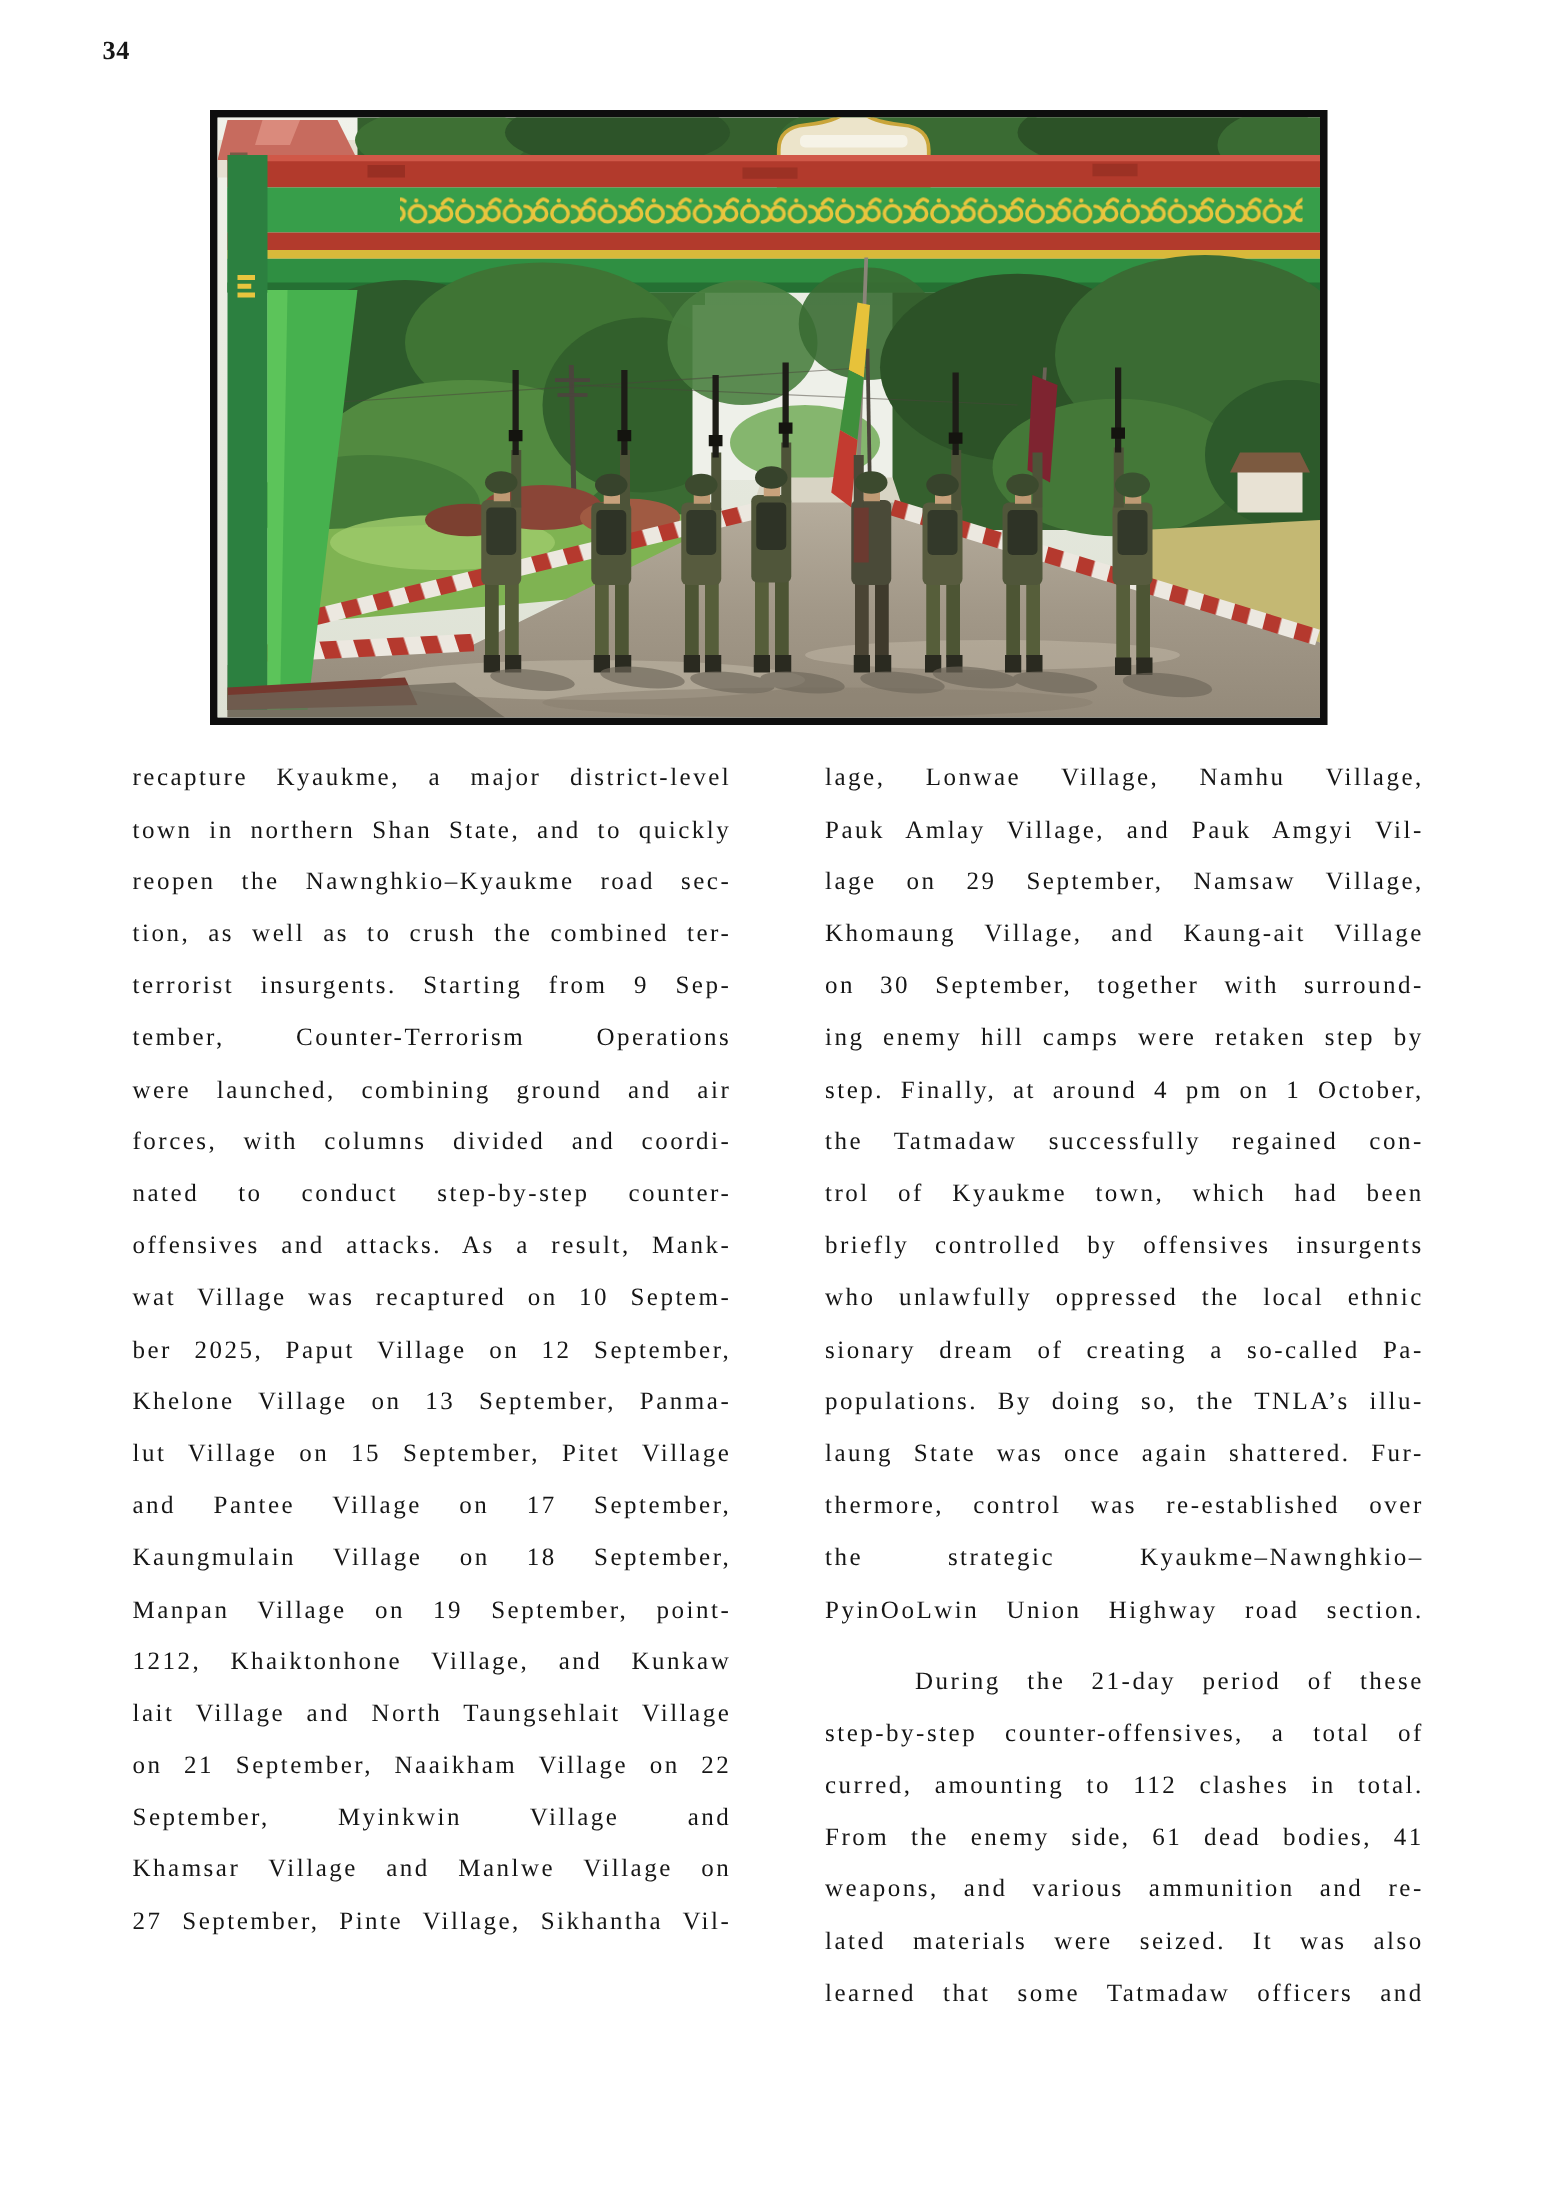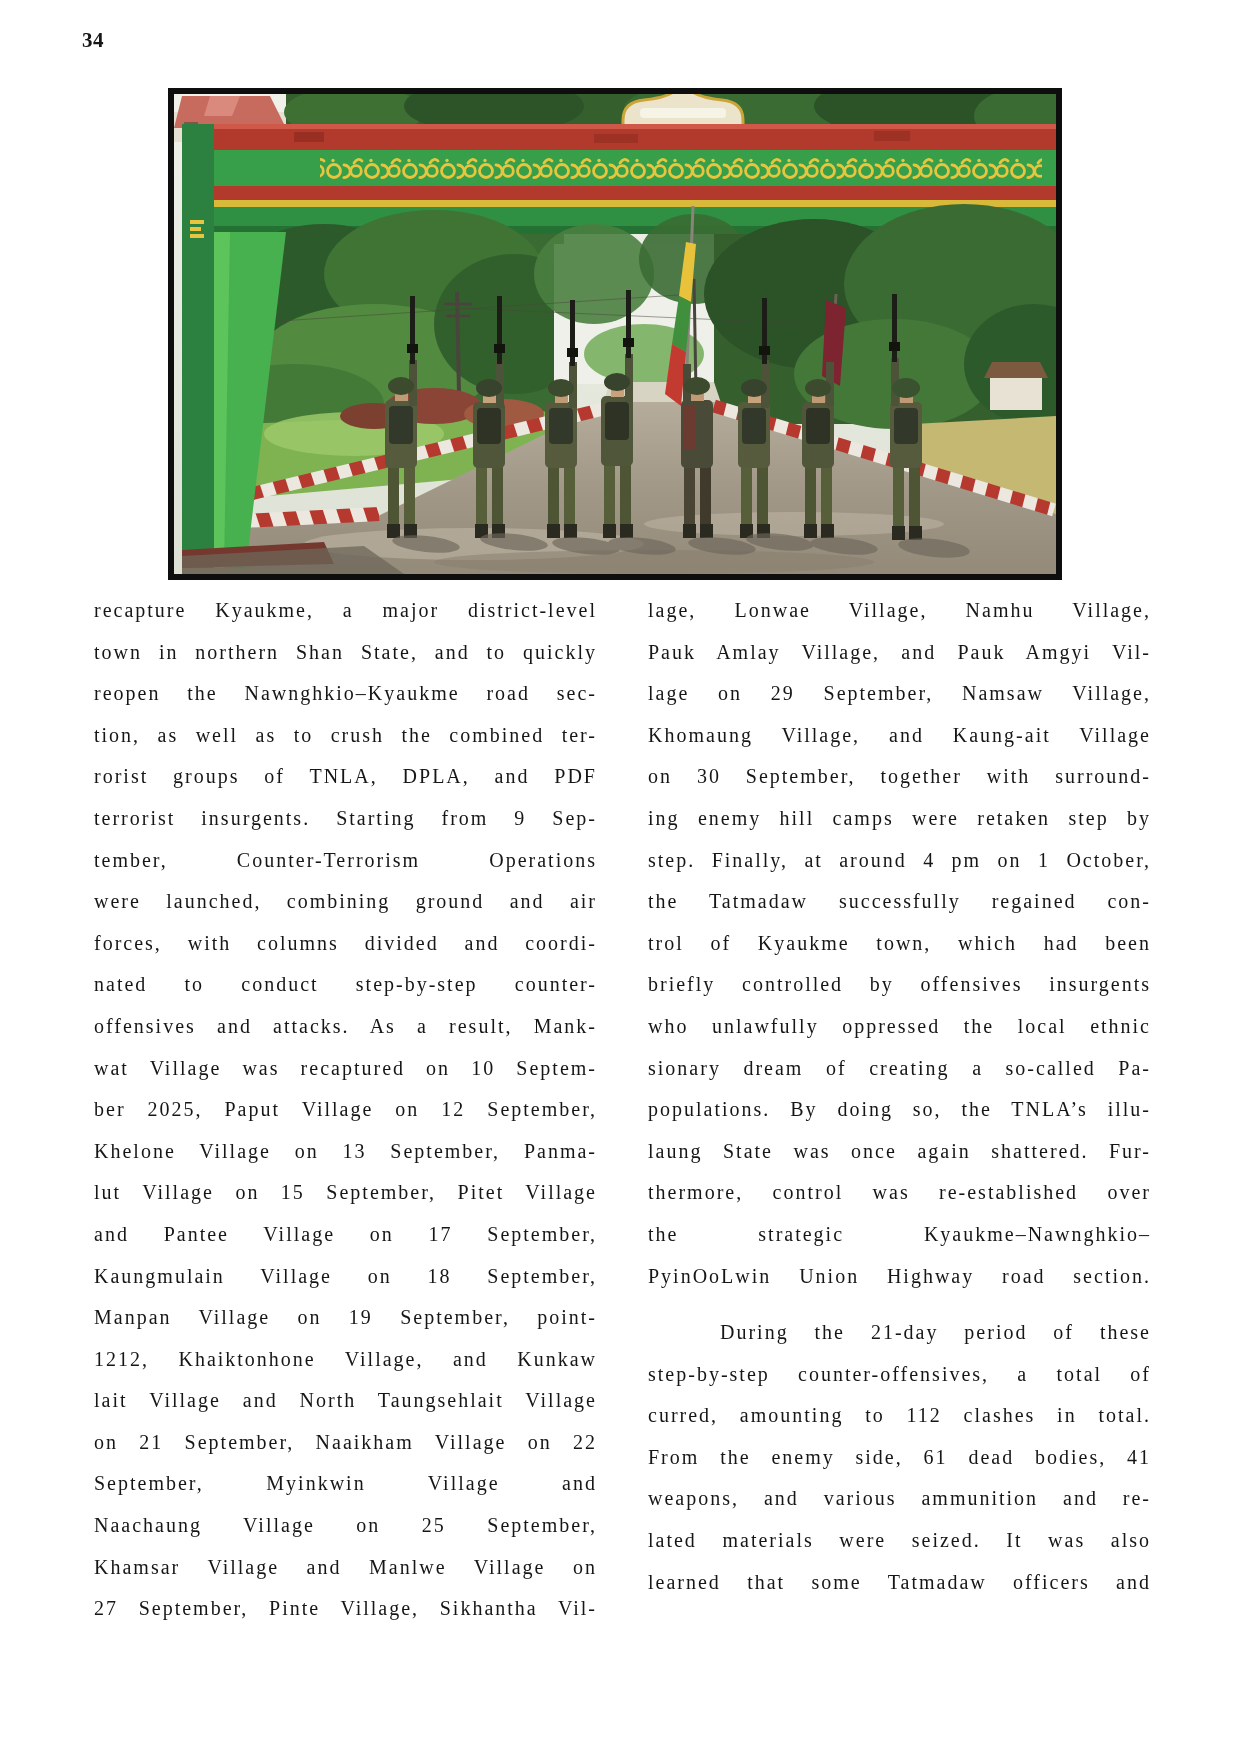--- a/index.html
+++ b/index.html
@@ -15,21 +15,21 @@
   .photo{
     position:absolute;left:168px;top:88px;width:882px;height:480px;
     border:6px solid #0e0e0e;margin:0;background:#e9ece4;
   }
   .photo svg{display:block;width:882px;height:480px;}
   .cols{
     position:absolute;left:90px;top:586px;width:1065px;
     display:flex;gap:43px;
   }
   .col{width:511px;}
-  .para{margin:4px;}
+  .para{margin:16px;}
   .para + .para{margin-top:15px;}
   .tl{
     font-size:20px;line-height:41.6px;height:41.6px;
     letter-spacing:0.10em;
     text-align:justify;text-align-last:justify;
     overflow:visible;
   }
   .para.indent .tl:first-child{text-indent:72px;}
 </style>
 </head>
@@ -311,39 +311,37 @@
     </svg>
   </figure>
 
   <main class="cols">
     <section class="col" id="col-left">
         <div class="para">
           <div class="tl">recapture Kyaukme, a major district-level</div>
           <div class="tl">town in northern Shan State, and to quickly</div>
           <div class="tl">reopen the Nawnghkio–Kyaukme road sec-</div>
           <div class="tl">tion, as well as to crush the combined ter-</div>
-          <div class="tl">rorist groups of TNLA, DPLA, and PDF</div>
           <div class="tl">terrorist insurgents. Starting from 9 Sep-</div>
           <div class="tl">tember, Counter-Terrorism Operations</div>
           <div class="tl">were launched, combining ground and air</div>
           <div class="tl">forces, with columns divided and coordi-</div>
           <div class="tl">nated to conduct step-by-step counter-</div>
           <div class="tl">offensives and attacks. As a result, Mank-</div>
           <div class="tl">wat Village was recaptured on 10 Septem-</div>
           <div class="tl">ber 2025, Paput Village on 12 September,</div>
           <div class="tl">Khelone Village on 13 September, Panma-</div>
           <div class="tl">lut Village on 15 September, Pitet Village</div>
           <div class="tl">and Pantee Village on 17 September,</div>
           <div class="tl">Kaungmulain Village on 18 September,</div>
           <div class="tl">Manpan Village on 19 September, point-</div>
           <div class="tl">1212, Khaiktonhone Village, and Kunkaw</div>
           <div class="tl">lait Village and North Taungsehlait Village</div>
           <div class="tl">on 21 September, Naaikham Village on 22</div>
           <div class="tl">September, Myinkwin Village and</div>
-          <div class="tl">Naachaung Village on 25 September,</div>
           <div class="tl">Khamsar Village and Manlwe Village on</div>
           <div class="tl">27 September, Pinte Village, Sikhantha Vil-</div>
         </div>
       </section>
     <section class="col" id="col-right">
         <div class="para">
           <div class="tl">lage, Lonwae Village, Namhu Village,</div>
           <div class="tl">Pauk Amlay Village, and Pauk Amgyi Vil-</div>
           <div class="tl">lage on 29 September, Namsaw Village,</div>
           <div class="tl">Khomaung Village, and Kaung-ait Village</div>

